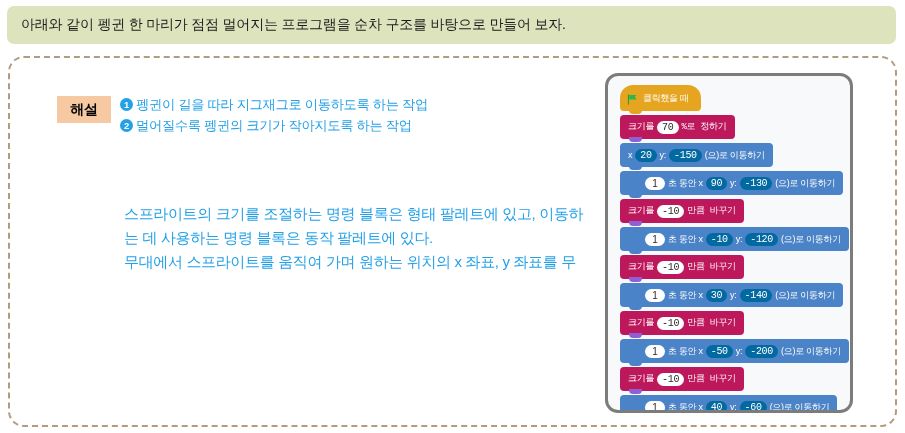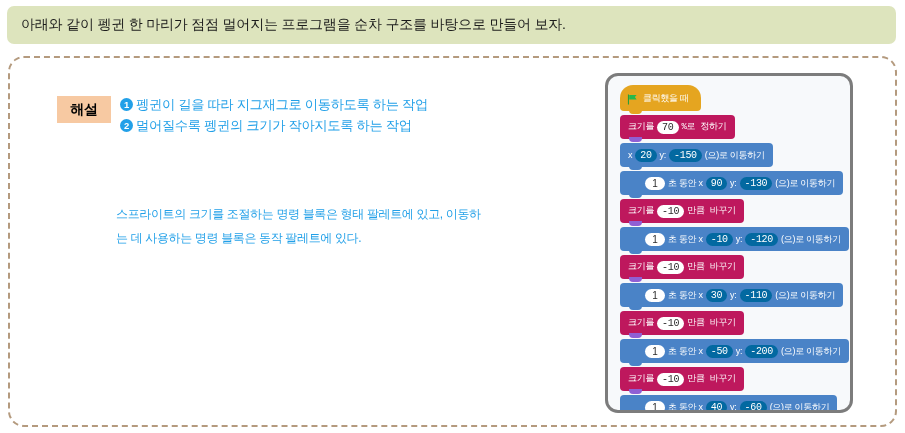--- a/index.html
+++ b/index.html
@@ -72,24 +72,24 @@
     color: #fff;
     font-size: 9.5px;
     line-height: 13px;
     text-align: center;
     vertical-align: 1px;
     margin-right: 3px;
     font-weight: bold;
   }
   .para {
     position: absolute;
-    left: 116px; top: 202px;
+    left: 124px; top: 202px;
     width: 470px;
     color: #22a0e8;
-    font-size: 12px;
+    font-size: 15px;
     letter-spacing: -0.35px;
   }
   .para .line { line-height: 24px; white-space: nowrap; }
 
   
   .scratch-panel {
     position: absolute;
     left: 605px; top: 73px;
     width: 248px; height: 340px;
     background: #f7f9fb;
@@ -180,20 +180,21 @@
       <span class="num">1</span><span>펭귄이 길을 따라 지그재그로 이동하도록 하는 작업</span>
     </div>
     <div class="line">
       <span class="num">2</span><span>멀어질수록 펭귄의 크기가 작아지도록 하는 작업</span>
     </div>
   </div>
 
   <div class="para">
     <div class="line">스프라이트의 크기를 조절하는 명령 블록은 형태 팔레트에 있고, 이동하</div>
     <div class="line">는 데 사용하는 명령 블록은 동작 팔레트에 있다.</div>
+    <div class="line">무대에서 스프라이트를 움직여 가며 원하는 위치의 x 좌표, y 좌표를 무</div>
   </div>
 
   <div class="scratch-panel">
     <div class="stack" id="stack">
         <div class="row-wrap"><div class="blk hat">
             <span class="flag"><svg viewBox="0 0 12 12" width="11" height="11">
                 <rect x="1" y="0.5" width="1.1" height="11" fill="#1f9e3a"></rect>
                 <path d="M2.4 1 L10.5 1 L8.6 3.4 L10.5 5.9 L2.4 5.9 Z" fill="#27b94a"></path>
               </svg></span>
             <span class="lbl">클릭했을 때</span>
@@ -241,21 +242,21 @@
             <span class="lbl">크기를</span>
             <span class="oval">-10</span>
             <span class="lbl">만큼 바꾸기</span>
             <span class="notch" style="background: rgb(143, 95, 212);"></span>
           </div></div>
         <div class="row-wrap"><div class="blk motion indent">
             <span class="oval">1</span>
             <span class="lbl">초 동안 x</span>
             <span class="oval dark">30</span>
             <span class="lbl">y:</span>
-            <span class="oval dark">-110</span>
+            <span class="oval dark">-140</span>
             <span class="lbl">(으)로 이동하기</span>
             <span class="notch" style="background: rgb(74, 131, 199);"></span>
           </div></div>
         <div class="row-wrap"><div class="blk looks">
             <span class="lbl">크기를</span>
             <span class="oval">-10</span>
             <span class="lbl">만큼 바꾸기</span>
             <span class="notch" style="background: rgb(143, 95, 212);"></span>
           </div></div>
         <div class="row-wrap"><div class="blk motion indent">

